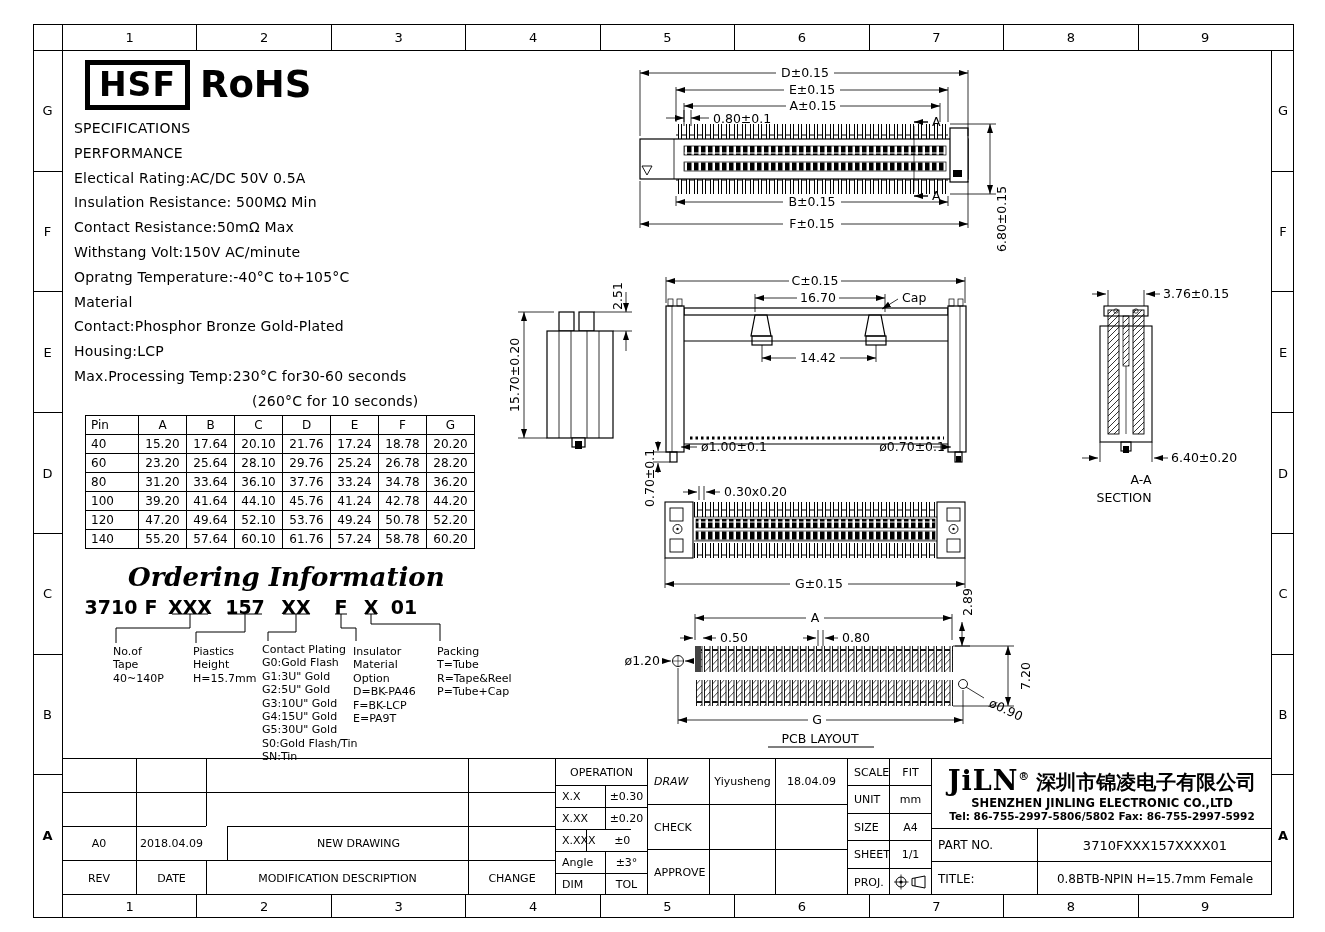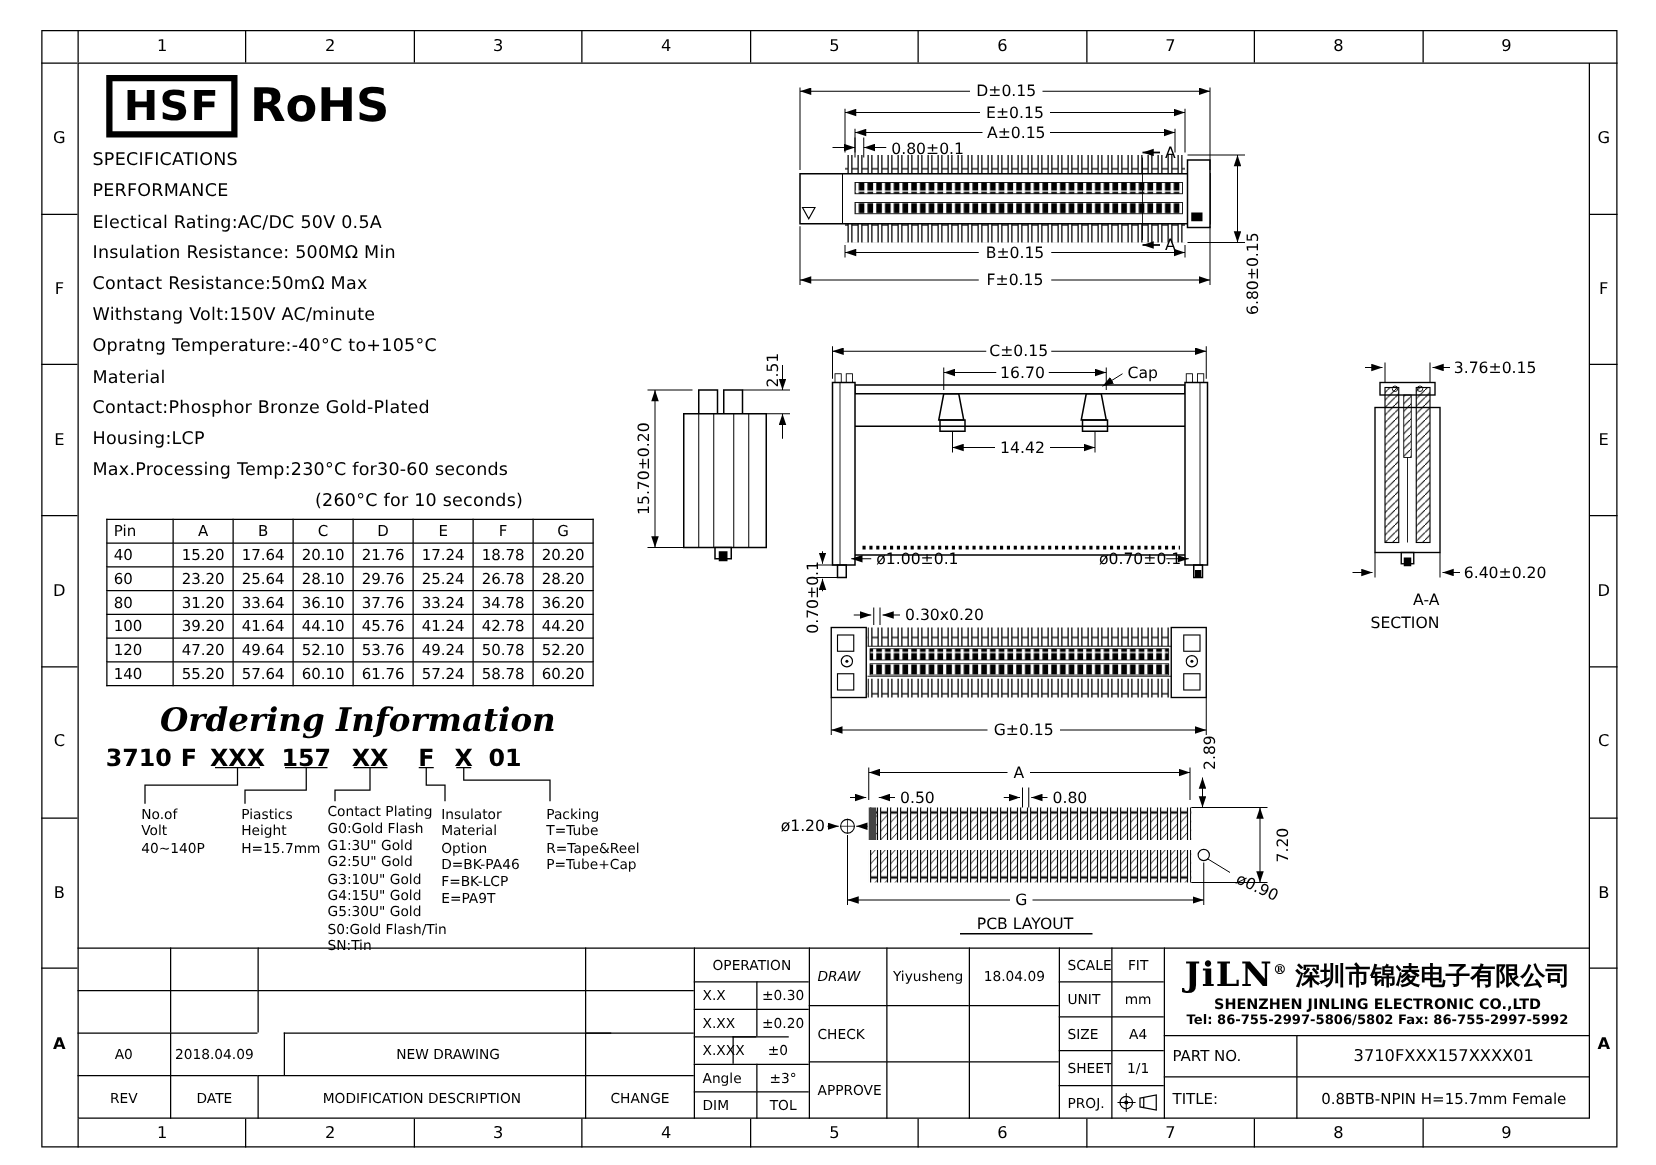--- a/index.html
+++ b/index.html
@@ -182,21 +182,21 @@
     <span class="codetok" style="left:151px;">F</span>
     <span class="codetok" style="left:190px;">XXX</span>
     <span class="codetok" style="left:245px;">157</span>
     <span class="codetok" style="left:296px;">XX</span>
     <span class="codetok" style="left:341px;">F</span>
     <span class="codetok" style="left:371px;">X</span>
     <span class="codetok" style="left:404px;">01</span>
   </div>
   <div class="legend" style="left:113px;top:645px;">
     <div>No.of</div>
-    <div>Volt</div>
+    <div>Tape</div>
     <div>40~140P</div>
   </div>
   <div class="legend" style="left:193px;top:645px;">
     <div>Piastics</div>
     <div>Height</div>
     <div>H=15.7mm</div>
   </div>
   <div class="legend" style="left:262px;top:643px;">
     <div>Contact Plating</div>
     <div>G0:Gold Flash</div>
@@ -274,21 +274,21 @@
   <div class="cell" style="left:889px;top:868px;width:42px;height:27px;">
     <svg width="34" height="16" viewBox="0 0 34 16">
       <circle cx="7" cy="8" r="5" fill="none" stroke="#000" stroke-width="1"></circle>
       <circle cx="7" cy="8" r="1.6" fill="#000"></circle>
       <path d="M7,0.5 V15.5 M-0.5,8 H14.5" stroke="#000" stroke-width="0.8"></path>
       <path d="M18,4.5 L31,2 V14 L18,11.5 Z M21,4 V12" fill="none" stroke="#000" stroke-width="1"></path>
     </svg>
   </div>
 
   <div class="cell" style="left:931px;top:758px;width:341px;height:70px;border-right:none;flex-direction:column;justify-content:center;">
-    <div style="display:flex;align-items:center;gap:6px;">
+    <div style="display:flex;align-items:flex-end;gap:6px;">
       <span id="jiln"><span>JiLN</span><sup style="font-size:11px;">®</sup></span>
       <span class="cn">深圳市锦凌电子有限公司</span>
     </div>
     <div class="en">SHENZHEN JINLING ELECTRONIC CO.,LTD</div>
     <div class="tel">Tel: 86-755-2997-5806/5802   Fax: 86-755-2997-5992</div>
   </div>
   <div class="cell left" style="left:931px;top:828px;width:106px;height:33px;font-size:12px;">PART NO.</div>
   <div class="cell" style="left:1037px;top:828px;width:235px;height:33px;border-right:none;font-size:13px;">3710FXXX157XXXX01</div>
   <div class="cell left" style="left:931px;top:861px;width:106px;height:34px;font-size:12px;">TITLE:</div>
   <div class="cell" style="left:1037px;top:861px;width:235px;height:34px;border-right:none;font-size:12px;">0.8BTB-NPIN  H=15.7mm  Female</div>

